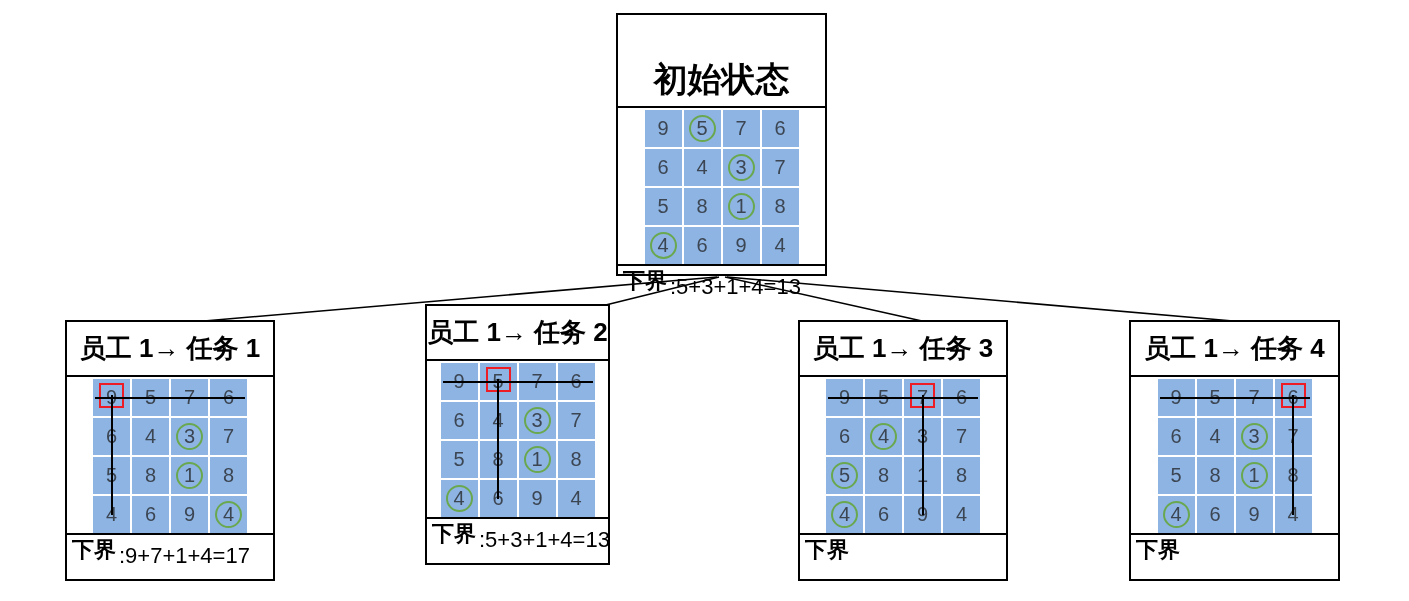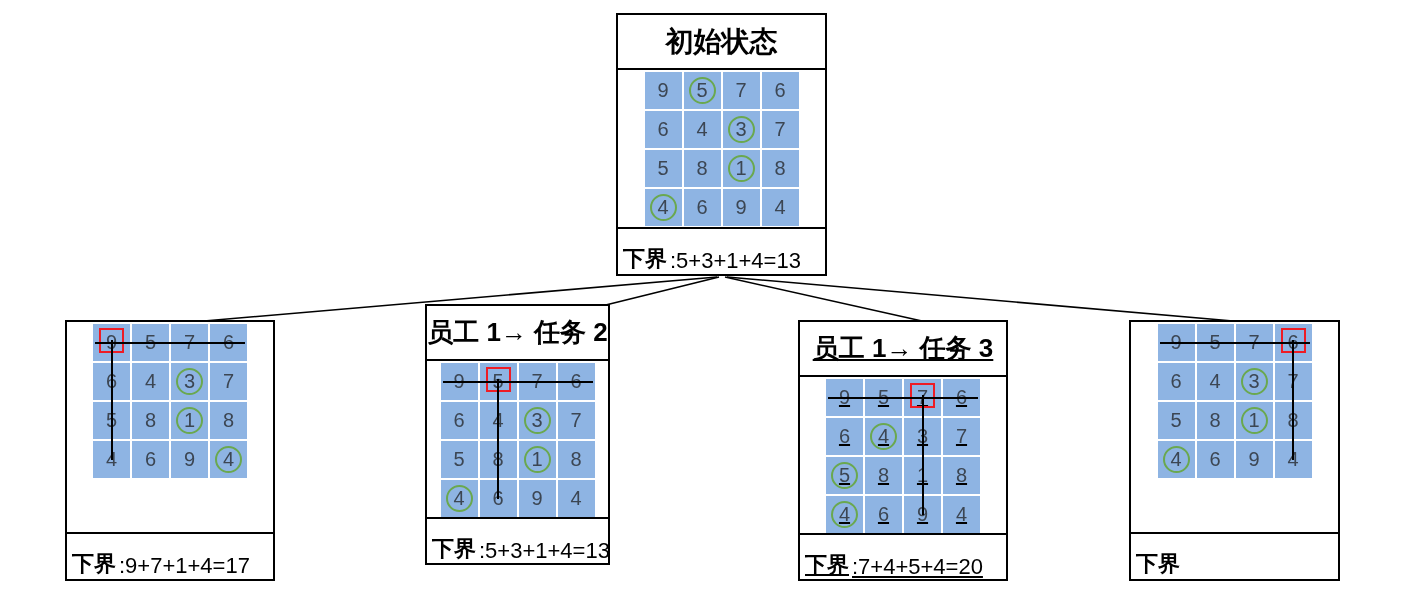--- a/index.html
+++ b/index.html
@@ -10,21 +10,21 @@
   #connector-svg{position:absolute;left:0;top:0;width:1409px;height:601px;pointer-events:none;}
   .node{
     position:absolute;box-sizing:border-box;border:2px solid #000;background:#fff;
     display:flex;flex-direction:column;
   }
   .node-title{
     height:55px;flex:0 0 55px;box-sizing:border-box;border-bottom:2px solid #000;
     display:flex;align-items:center;justify-content:center;
     font-weight:bold;color:#000;white-space:nowrap;overflow:hidden;
   }
-  .node.root .node-title{font-size:28px;}
+  .node.root .node-title{font-size:34px;margin-top:38px;}
   .node.child .node-title{font-size:26px;}
   .matrix-area{
     flex:1 1 auto;display:flex;justify-content:center;align-items:flex-start;
     padding-top:2px;overflow:visible;
   }
   .grid{
     position:relative;width:154px;height:154px;
     display:grid;grid-template-columns:repeat(4,37px);grid-template-rows:repeat(4,37px);
     gap:2px;overflow:visible;
   }
@@ -38,30 +38,30 @@
     border:2px solid var(--circle-green,#6AA84F);
   }
   .red-box{
     position:absolute;box-sizing:border-box;width:25px;height:25px;
     border:2px solid var(--box-red,#EE1C25);
   }
   .strike-h{position:absolute;height:2px;background:var(--line-black,#000);}
   .strike-v{position:absolute;width:2px;background:var(--line-black,#000);}
   .node-bound{
     height:47px;flex:0 0 47px;box-sizing:border-box;border-top:2px solid #000;
-    display:flex;align-items:flex-end;padding-left:5px;
+    display:flex;align-items:flex-start;padding-left:5px;
     font-size:22px;color:#000;white-space:nowrap;overflow:hidden;
   }
   .bound-label{font-weight:bold;}
   .bound-expr{font-weight:normal;margin-left:3px;margin-top:8px;}
   
   #node-0{left:616px;top:13px;width:211px;height:263px;}
   #node-1{left:65px;top:320px;width:210px;height:261px;}
   #node-2{left:425px;top:304px;width:185px;height:261px;}
-  #node-3{left:798px;top:320px;width:210px;height:261px;text-decoration:underline;}
+  #node-3{left:798px;top:320px;width:210px;height:261px;}
   #node-4{left:1129px;top:320px;width:211px;height:261px;}
 </style>
 </head>
 <body>
 
 <div id="canvas">
 
   <svg id="connector-svg">
       <line x1="717" y1="277" x2="204" y2="321" stroke="#000000" stroke-width="1.6"></line>
       <line x1="719" y1="277" x2="541" y2="321" stroke="#000000" stroke-width="1.6"></line>
@@ -95,20 +95,21 @@
           <div class="circle-mark" style="left: 5px; top: 122px;"></div>
         </div>
     </div>
     <div class="node-bound">
       <span class="bound-label">下界</span>
       <span class="bound-expr">:5+3+1+4=13</span>
     </div>
   </div>
 
   <div class="node child" id="node-1">
+    <div class="node-title">员工 1→ 任务 1</div>
     <div class="matrix-area">
       <div class="grid">
           <div class="cell">9</div>
           <div class="cell">5</div>
           <div class="cell">7</div>
           <div class="cell">6</div>
           <div class="cell">6</div>
           <div class="cell">4</div>
           <div class="cell">3</div>
           <div class="cell">7</div>
@@ -191,25 +192,25 @@
           <div class="circle-mark" style="left: 44px; top: 44px;"></div>
           <div class="circle-mark" style="left: 5px; top: 83px;"></div>
           <div class="circle-mark" style="left: 5px; top: 122px;"></div>
           <div class="red-box" style="left: 84px; top: 4px;"></div>
           <div class="strike-h" style="left: 2px; top: 17.5px; width: 150px;"></div>
           <div class="strike-v" style="left: 95.5px; top: 16px; height: 120px;"></div>
         </div>
     </div>
     <div class="node-bound">
       <span class="bound-label">下界</span>
-      <span class="bound-expr">:7+4+5+4=20</span>
     </div>
   </div>
 
   <div class="node child" id="node-4">
+    <div class="node-title">员工 1→ 任务 4</div>
     <div class="matrix-area">
       <div class="grid">
           <div class="cell">9</div>
           <div class="cell">5</div>
           <div class="cell">7</div>
           <div class="cell">6</div>
           <div class="cell">6</div>
           <div class="cell">4</div>
           <div class="cell">3</div>
           <div class="cell">7</div>

